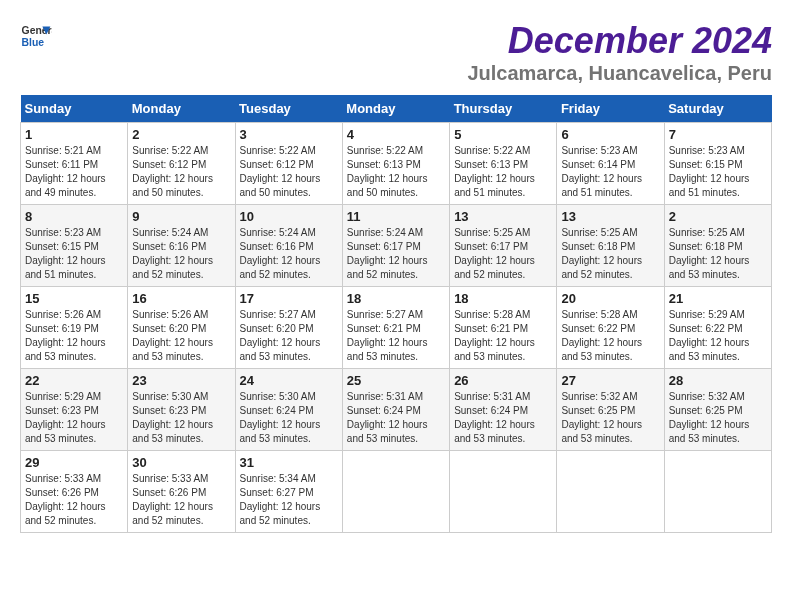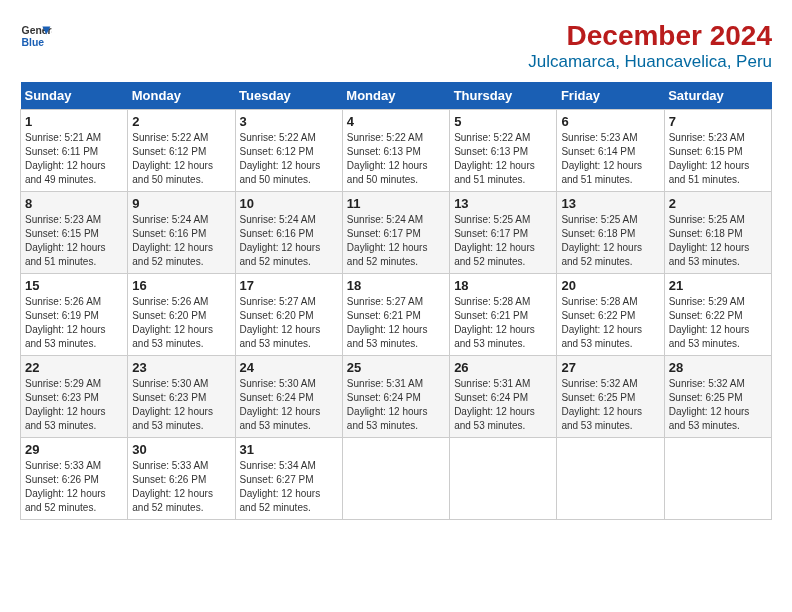--- a/index.html
+++ b/index.html
@@ -22,27 +22,29 @@
       gap: 4px;
     }
     .logo-icon {
       width: 32px;
       height: 32px;
     }
     .title-block {
       text-align: right;
     }
     .month-title {
-      font-size: 28px;
-      font-weight: bold;
-      color: #b91c1c;
+      font-size: 36px;
+      font-weight: bold;
+      color: #4c1d95;
+      font-style: italic;
     }
     .subtitle {
-      font-size: 17px;
-      color: #0369a1;
+      font-size: 20px;
+      color: #737373;
+      font-weight: bold;
     }
     table {
       width: 100%;
       border-collapse: collapse;
       font-size: 11px;
     }
     th {
       background-color: #1a5fb4;
       color: #fff;
       padding: 6px 4px;

